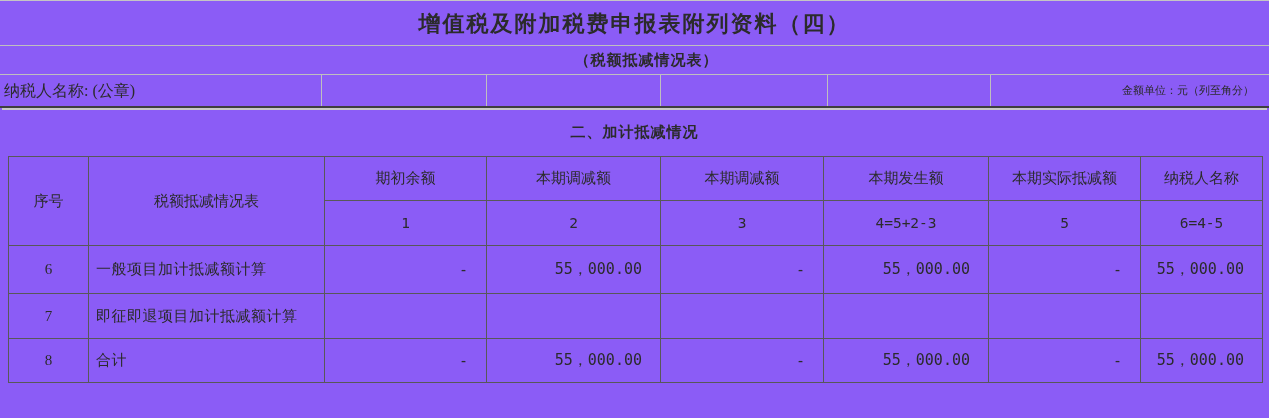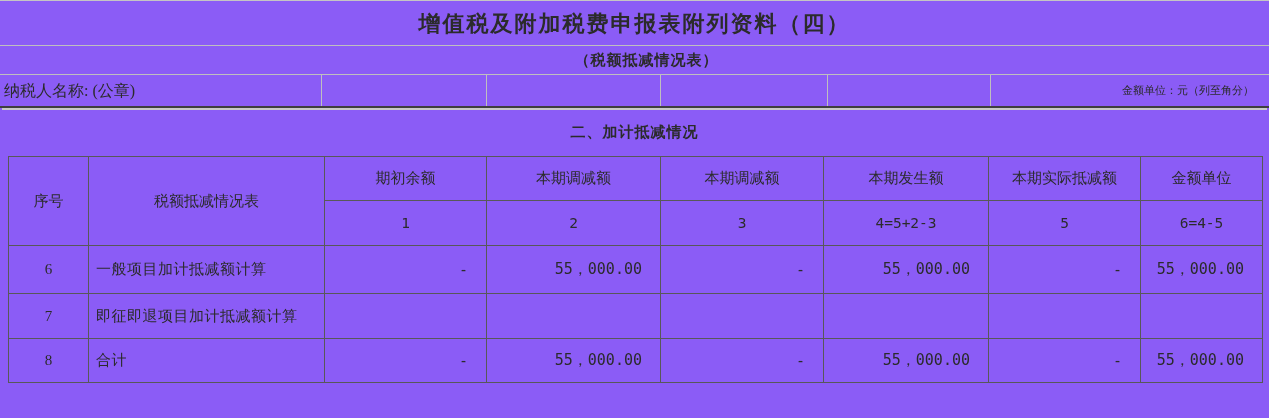--- a/index.html
+++ b/index.html
@@ -107,21 +107,21 @@
     </colgroup>
     <thead>
       <tr class="hdr-names">
         <th rowspan="2" class="c-center">序号</th>
         <th rowspan="2" class="c-center">税额抵减情况表</th>
         <th class="c-center">期初余额</th>
         <th class="c-center">本期调减额</th>
         <th class="c-center">本期调减额</th>
         <th class="c-center">本期发生额</th>
         <th class="c-center">本期实际抵减额</th>
-        <th class="c-center">金额单位</th>
+        <th class="c-center">纳税人名称</th>
       </tr>
       <tr class="hdr-nums">
         <th class="c-center">1</th>
         <th class="c-center">2</th>
         <th class="c-center">3</th>
         <th class="c-center">4=5+2-3</th>
         <th class="c-center">5</th>
         <th class="c-center">6=4-5</th>
       </tr>
     </thead>

